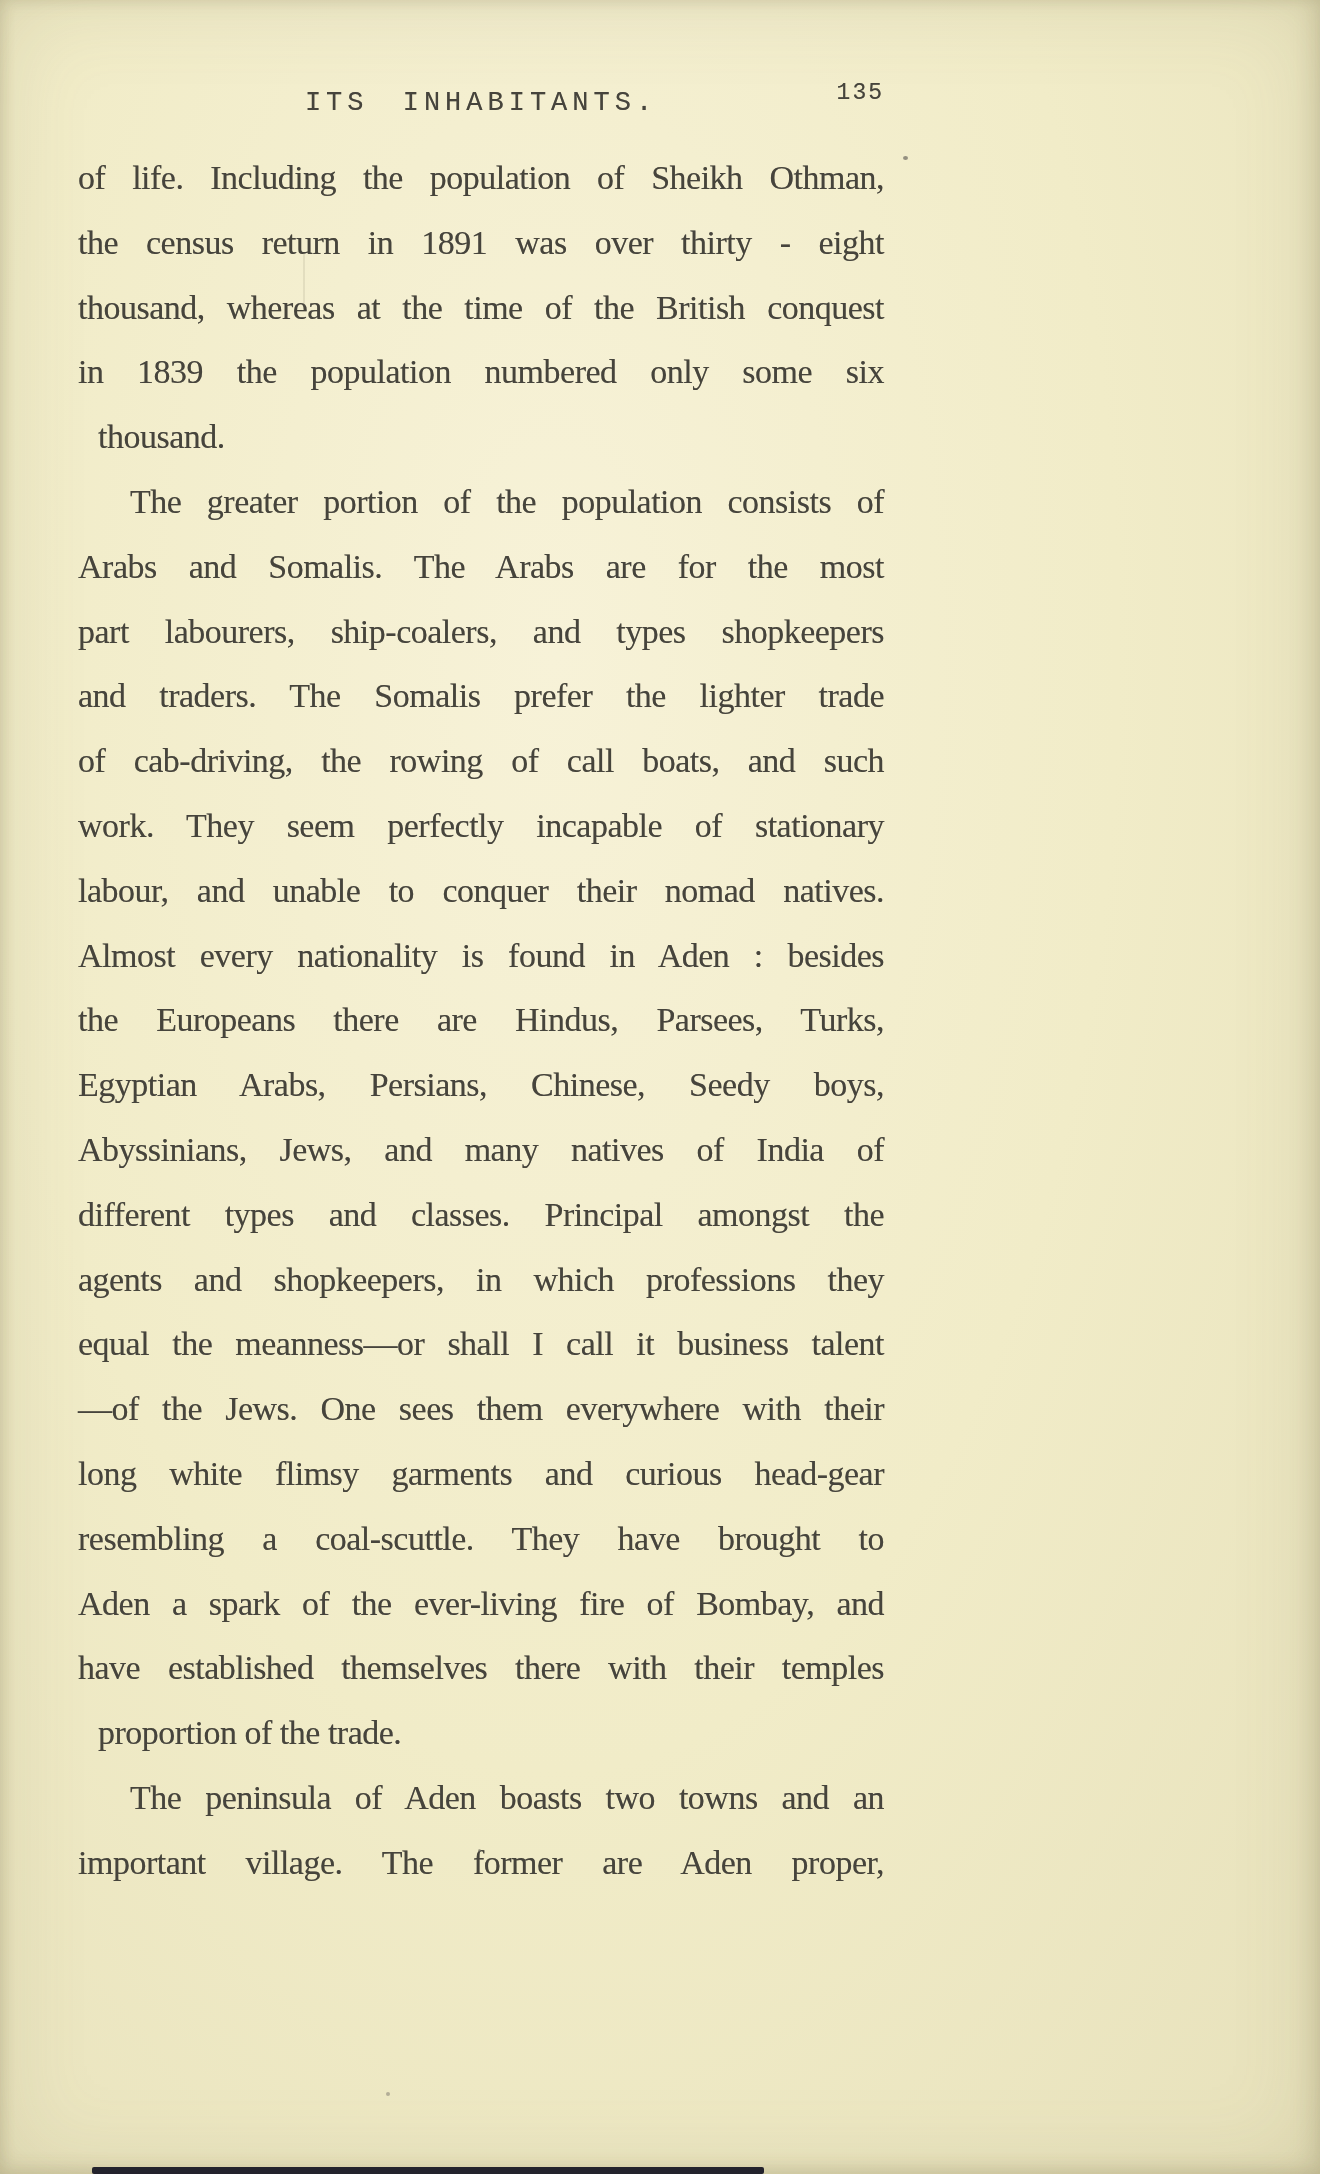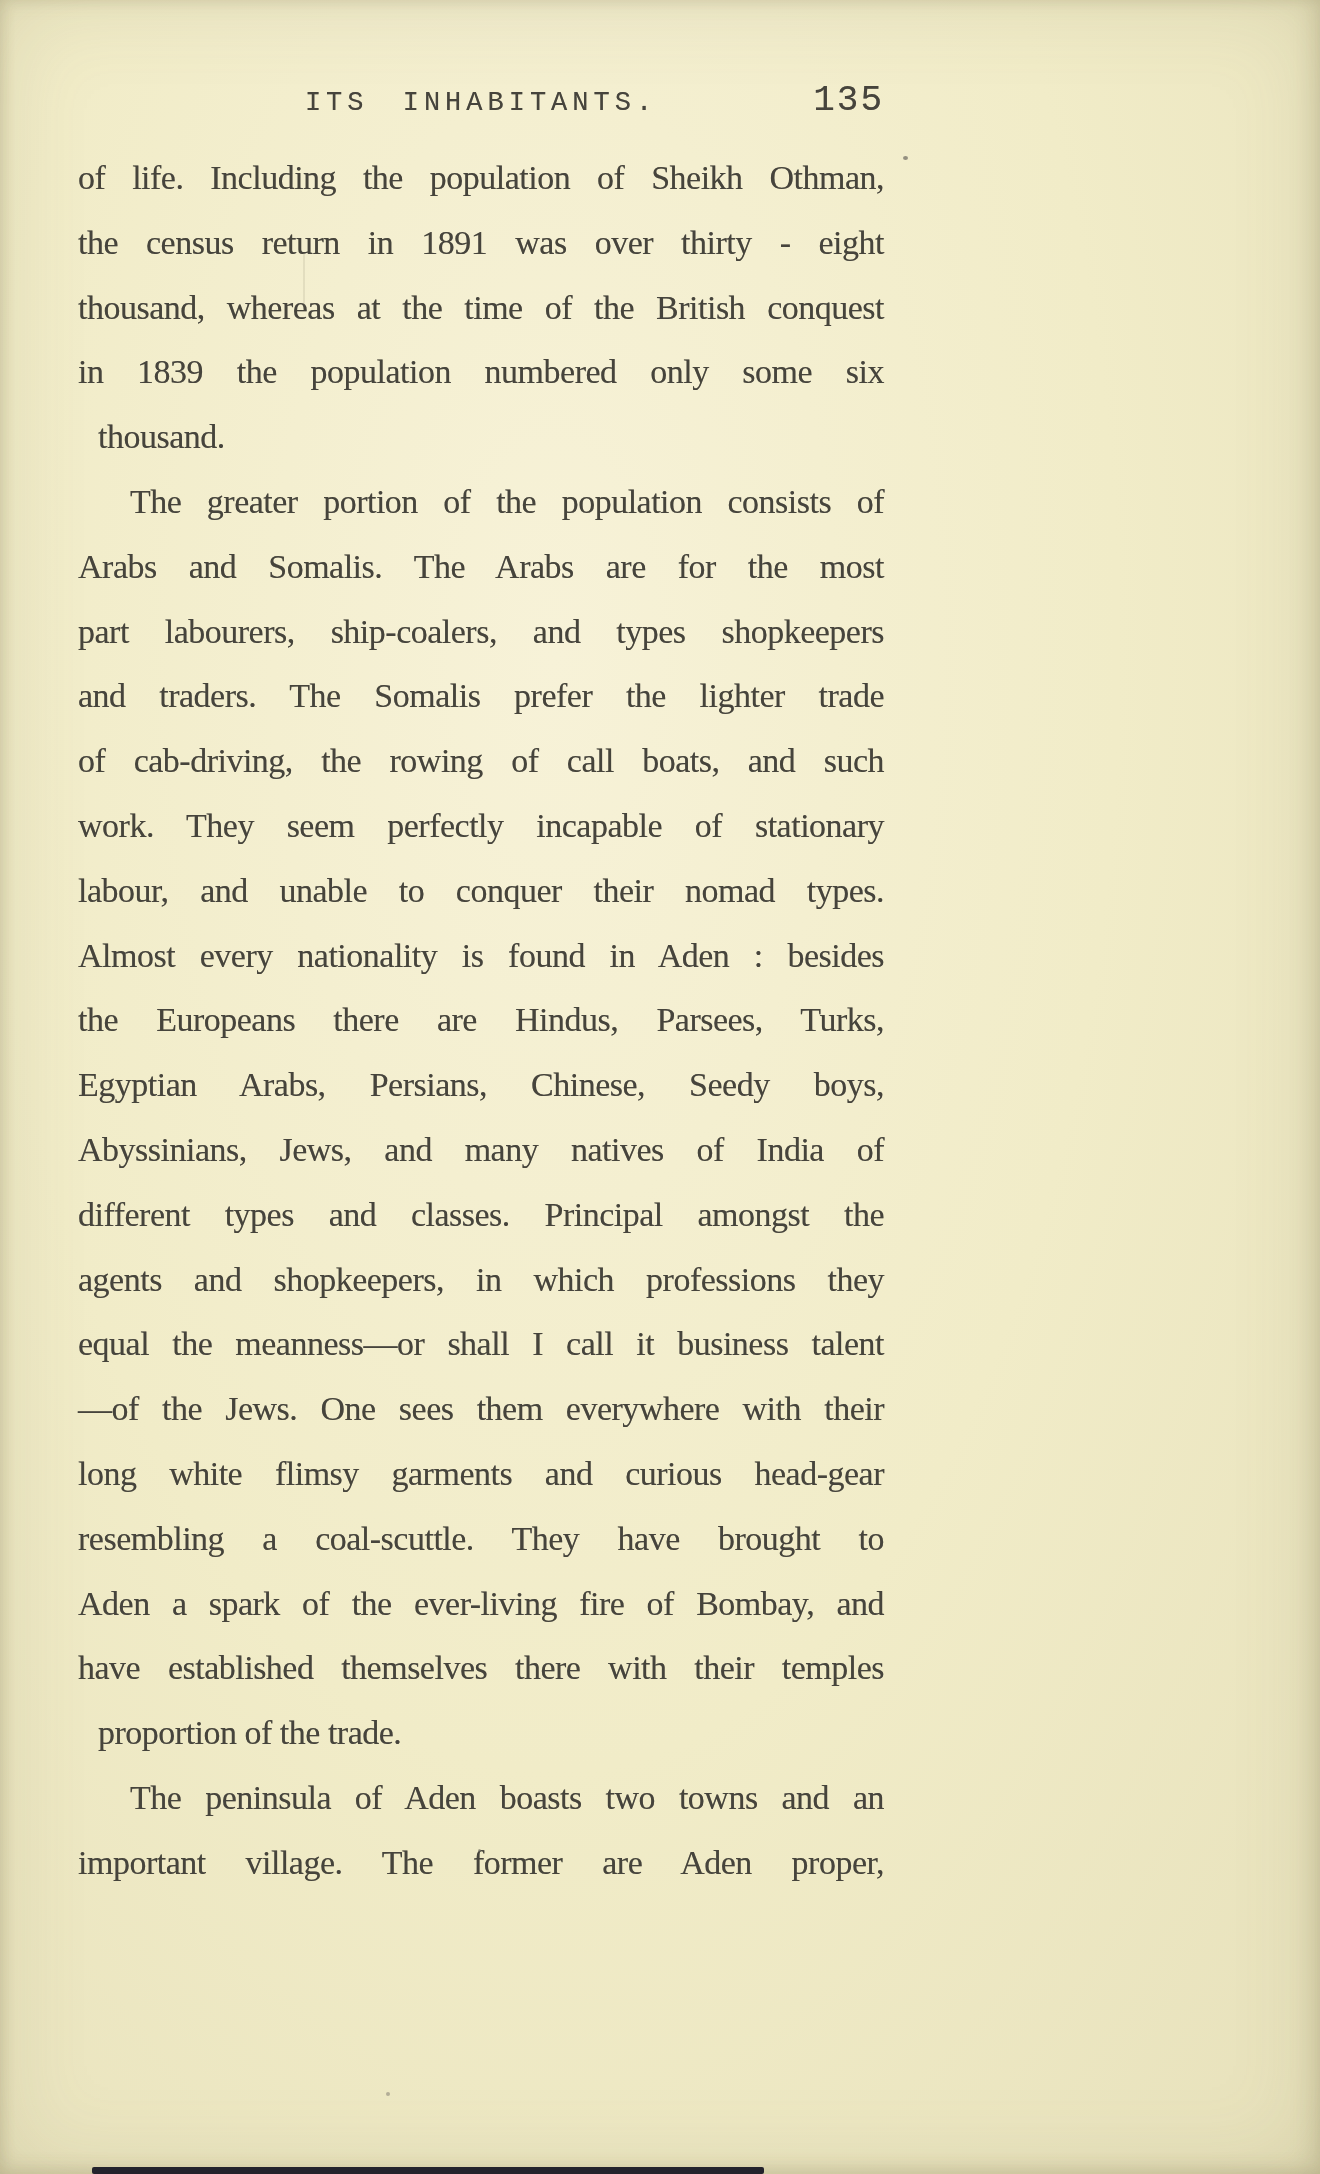--- a/index.html
+++ b/index.html
@@ -42,21 +42,21 @@
     font-size: 27px;
     letter-spacing: 5px;
     word-spacing: 13px;
     color: var(--ink, #46443c);
     text-shadow: 0 0 0.5px rgba(70, 68, 60, 0.5);
   }
   .page-number {
     position: absolute;
     right: 2px;
     top: -4px;
-    font-size: 36px;
+    font-size: 23px;
     letter-spacing: 2px;
     color: var(--ink, #46443c);
     text-shadow: 0 0 0.5px rgba(70, 68, 60, 0.5);
     margin-left: 8px;
   }
   .text-block {
     position: absolute;
     left: 78px;
     top: 146px;
     width: 806px;
@@ -105,21 +105,21 @@
       <div class="line just">the census return in 1891 was over thirty - eight</div>
       <div class="line just">thousand, whereas at the time of the British conquest</div>
       <div class="line just">in 1839 the population numbered only some six</div>
       <div class="line nojust">thousand.</div>
       <div class="line just indent">The greater portion of the population consists of</div>
       <div class="line just">Arabs and Somalis. The Arabs are for the most</div>
       <div class="line just">part labourers, ship-coalers, and types shopkeepers</div>
       <div class="line just">and traders. The Somalis prefer the lighter trade</div>
       <div class="line just">of cab-driving, the rowing of call boats, and such</div>
       <div class="line just">work. They seem perfectly incapable of stationary</div>
-      <div class="line just">labour, and unable to conquer their nomad types.</div>
+      <div class="line just">labour, and unable to conquer their nomad natives.</div>
       <div class="line just">Almost every nationality is found in Aden : besides</div>
       <div class="line just">the Europeans there are Hindus, Parsees, Turks,</div>
       <div class="line just">Egyptian Arabs, Persians, Chinese, Seedy boys,</div>
       <div class="line just">Abyssinians, Jews, and many natives of India of</div>
       <div class="line just">different types and classes. Principal amongst the</div>
       <div class="line just">agents and shopkeepers, in which professions they</div>
       <div class="line just">equal the meanness—or shall I call it business talent</div>
       <div class="line just">—of the Jews. One sees them everywhere with their</div>
       <div class="line just">long white flimsy garments and curious head-gear</div>
       <div class="line just">resembling a coal-scuttle. They have brought to</div>

